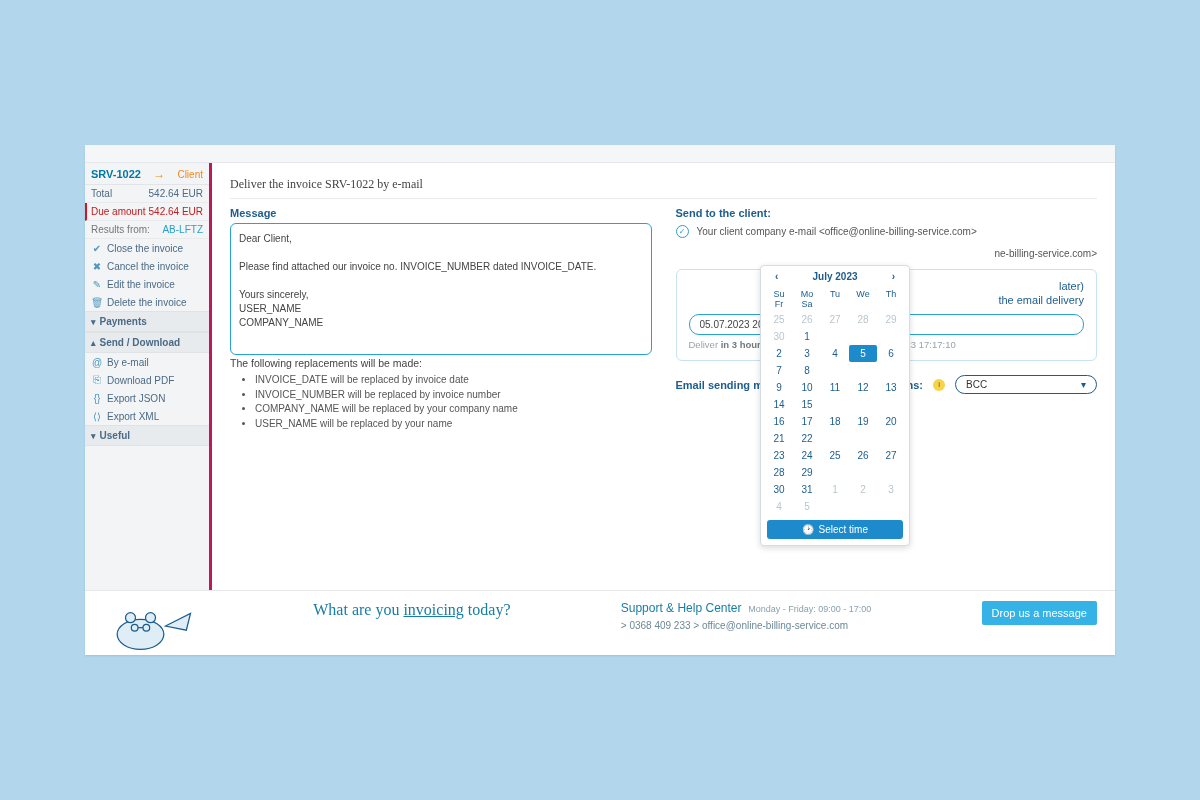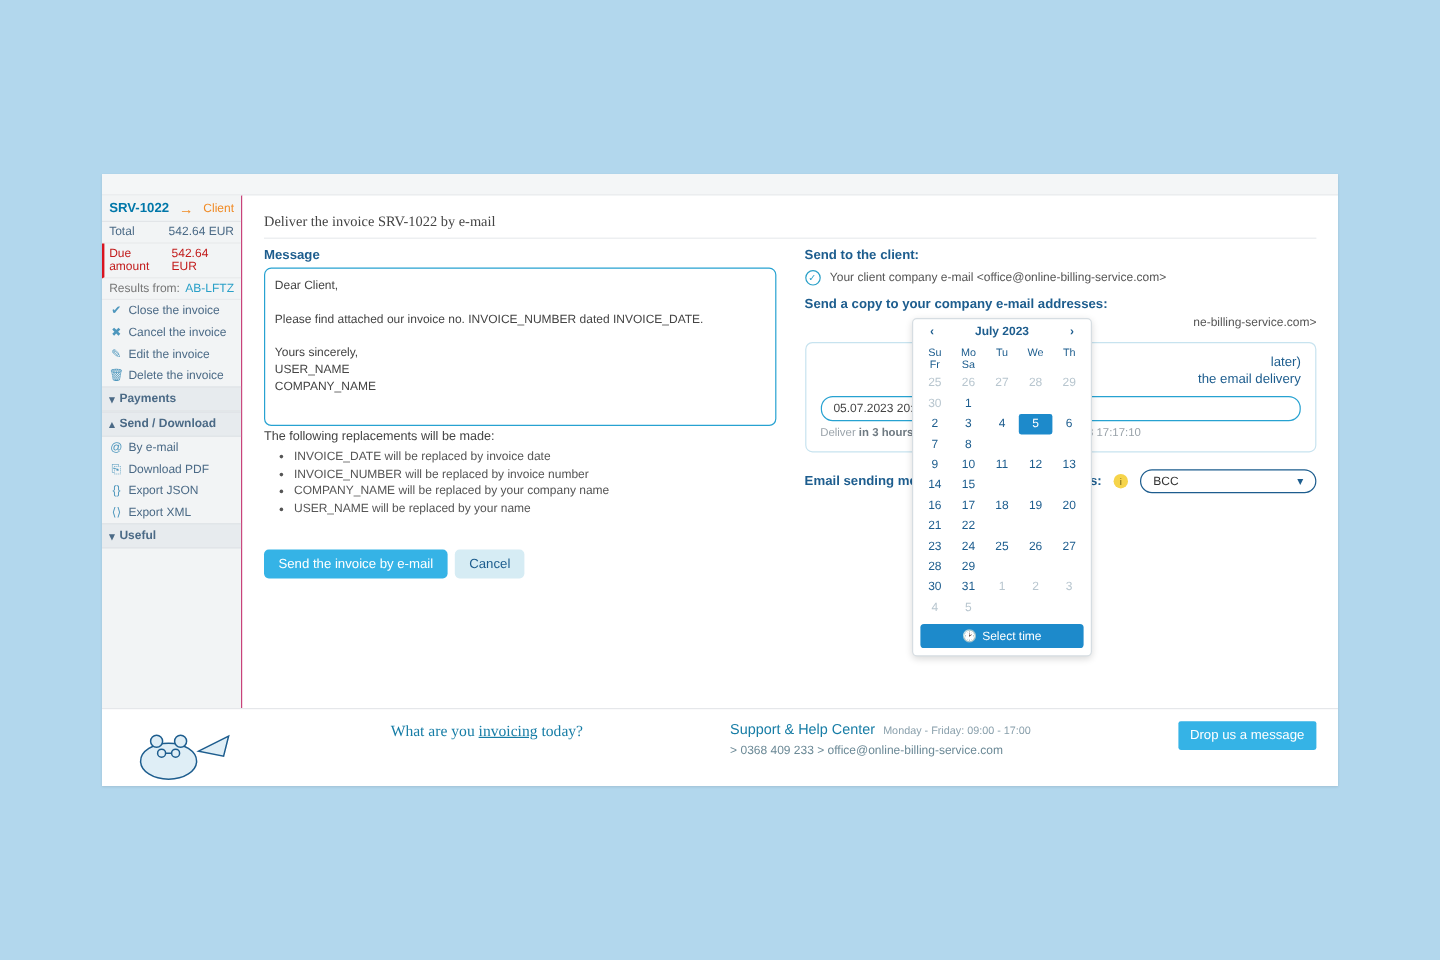--- a/index.html
+++ b/index.html
@@ -25,23 +25,23 @@
     flex-direction: column;
     overflow: hidden;
   }
   .topstrip {
     height: 18px;
     background: #f4f6f7;
     border-bottom: 1px solid #e5e7ea;
   }
   .mainrow { display: flex; flex: 1; }
   .sidebar {
-    width: 117px;
+    width: 127px;
     background: #f2f4f5;
-    border-right: 1px solid #be185d;
+    border-right: 3px solid #be185d;
     overflow: hidden;
   }
   .side-header {
     display: flex; justify-content: space-between; align-items: center;
     padding: 4px 6px 3px 6px;
     border-bottom: 1px solid #e2e5e8;
   }
   .side-header .inv { color: #0077a9; font-weight: bold; font-size: 11px; }
   .side-header .arrow { color: #f08a24; font-size: 12px; }
   .side-header .status { color: #f08a24; font-size: 10px; }
@@ -144,21 +144,21 @@
     padding:4px 0; border-radius:3px; cursor:pointer; display:flex; align-items:center; justify-content:center; gap:4px;
     font-size:10px;
   }
   .footer {
     border-top:1px solid #e5e7ea;
     padding:10px 18px 4px 18px;
     display:flex; align-items:flex-start; justify-content:space-between;
     background:#fff;
   }
   .bear { width:100px; height:50px; }
-  .tagline { font-family: "Comic Sans MS", cursive; color:#177da6; font-size:13px; }
+  .tagline { font-family: "Comic Sans MS", cursive; color:#177da6; font-size:16px; }
   .tagline u { text-decoration: underline; }
   .f-right { text-align:left; font-size:10px; }
   .f-right .hc { color:#177da6; font-size:12px; }
   .f-right .hrs { color:#8aa0ac; font-size:9px; margin-left:4px;}
   .f-right .line2 { color:#6b8996; margin-top:5px; }
   .f-right .line2 a { color:#6b8996; text-decoration:none; }
   .drop-btn { background:#35b3e6; color:#fff; padding:6px 10px; font-size:11px; border-radius:2px; cursor:pointer; white-space:nowrap; }
 </style>
 </head>
 <body>
@@ -250,21 +250,20 @@
               <li>COMPANY_NAME will be replaced by your company name</li>
               <li>USER_NAME will be replaced by your name</li>
             </ul>
         </div>
         <div class="col-right">
           <div class="label">Send to the client:</div>
           <div class="client-line">
             <span class="chk">✓</span>
             <span>Your client company e-mail &lt;office@online-billing-service.com&gt;</span>
           </div>
-          <div class="sub-label">Send a copy to your company e-mail addresses:</div>
           <div class="copy-line" style="justify-content:flex-end; padding-right:0;">
             <span style="margin-left:auto;">ne-billing-service.com&gt;</span>
           </div>
 
           <div class="later-box">
             <div class="later-title" style="justify-content:flex-end;">
               <span>later)</span>
             </div>
             <div style="text-align:right; color:#1d5d8e; font-size:11px; margin-top:2px;">
               <span>the email delivery</span>
@@ -279,24 +278,20 @@
             <span class="method-label">Email sending method to multiple destinations:</span>
             <span class="info-dot">i</span>
             <div class="method-select">
               <span>BCC</span>
               <span style="color:#1d5d8e;">▾</span>
             </div>
           </div>
         </div>
       </div>
 
-      <div class="btnrow">
-        <button class="btn primary">Send the invoice by e-mail</button>
-        <button class="btn secondary">Cancel</button>
-      </div>
 
       <div class="calendar">
         <div class="cal-head">
           <span class="cal-nav">‹</span>
           <span>July 2023</span>
           <span class="cal-nav">›</span>
         </div>
         <div class="cal-dow" id="cal-dow">
             <div>Su</div>
             <div>Mo</div>

